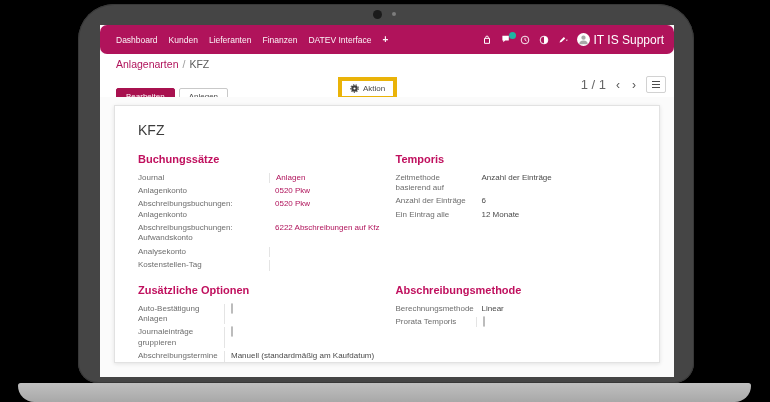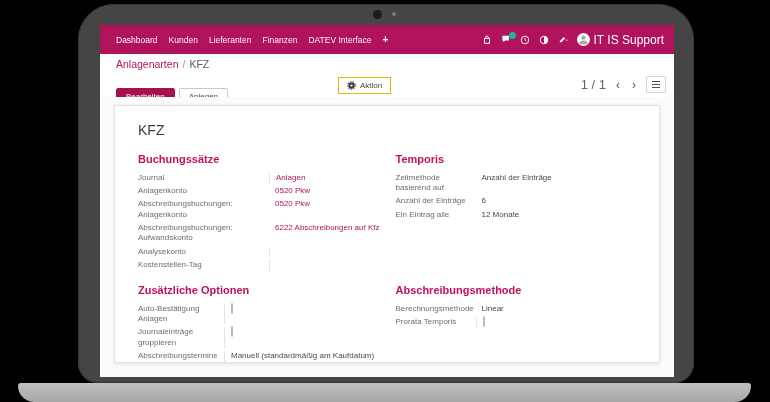--- a/index.html
+++ b/index.html
@@ -12,21 +12,21 @@
   .camera{position:absolute;left:373px;top:10px;width:9px;height:9px;border-radius:50%;background:#1b1b1b;}
   .camera-dot2{position:absolute;left:392px;top:12px;width:4px;height:4px;border-radius:50%;background:#7d7d7d;}
   .base{position:absolute;left:18px;top:383px;width:733px;height:19px;
     background:linear-gradient(#c0c0c0,#a8a8a8);border-radius:3px 3px 18px 18px;}
 
   
   .screen{position:absolute;left:100px;top:25px;width:574px;height:352px;background:#fcfcfc;overflow:hidden;}
 
   
   .navbar{position:absolute;left:0;top:0;width:100%;height:29px;background:#b0135b;
-    display:flex;align-items:center;justify-content:space-between;color:#fff;}
+    display:flex;align-items:center;justify-content:space-between;color:#fff;border-radius:7px;}
   .nav-left{display:flex;align-items:center;gap:11px;padding-left:16px;font-size:8.5px;}
   .nav-item{cursor:pointer;white-space:nowrap;opacity:.95;}
   .nav-plus{font-size:10px;font-weight:bold;}
   .nav-right{display:flex;align-items:center;gap:8px;padding-right:10px;}
   .nav-ico{position:relative;width:11px;height:11px;display:flex;align-items:center;justify-content:center;}
   .badge{position:absolute;right:-4px;top:-2px;width:7px;height:7px;border-radius:50%;background:#1fb5a3;}
   .user{display:flex;align-items:center;gap:4px;}
   .avatar{width:13px;height:13px;border-radius:50%;background:#fff;display:flex;align-items:center;justify-content:center;overflow:hidden;}
   .user-name{font-size:12px;}
 
@@ -37,21 +37,21 @@
   .crumb-sep{color:#9a9a9a;margin:0 4px;}
   .crumb-cur{color:#5c5c5c;}
 
   
   .controls{position:absolute;left:0;top:48px;width:100%;height:24px;background:#fff;border-bottom:1px solid #e6e6e6;}
   .ctl-left{position:absolute;left:16px;top:15px;display:flex;gap:4px;}
   .btn{font-size:8px;padding:3px 9px;border-radius:2px;border:1px solid transparent;cursor:pointer;line-height:1.2;}
   .btn-primary{background:#a8114f;color:#fff;border-color:#a8114f;}
   .btn-plain{background:#fff;color:#4a4a4a;border-color:#c9c9c9;}
   .btn-action{position:absolute;left:238px;top:4px;display:flex;align-items:center;gap:4px;
-    background:#fff;border:1px solid #eab308;border-radius:0;color:#4a4a4a;font-size:8px;padding:3px 8px;cursor:pointer;}
+    background:#fff;border:4px solid #eab308;border-radius:0;color:#4a4a4a;font-size:8px;padding:3px 8px;cursor:pointer;}
   .pager{position:absolute;right:8px;top:3px;display:flex;align-items:center;gap:8px;}
   .pager-val{font-size:13px;color:#666;}
   .pg-arrow{font-size:12px;color:#555;cursor:pointer;line-height:10px;padding:0 2px;}
   .viewbtn{width:18px;height:15px;border:1px solid #d2d2d2;border-radius:2px;background:#fff;
     display:flex;flex-direction:column;align-items:center;justify-content:center;gap:1.5px;cursor:pointer;}
   .viewbtn i{display:block;width:8px;height:1.2px;background:#4d4d4d;}
 
   
   .content{position:absolute;left:0;top:72px;width:100%;height:280px;background:#fbfbfb;}
   .sheet{position:absolute;left:14px;top:8px;width:546px;height:258px;background:#fff;

